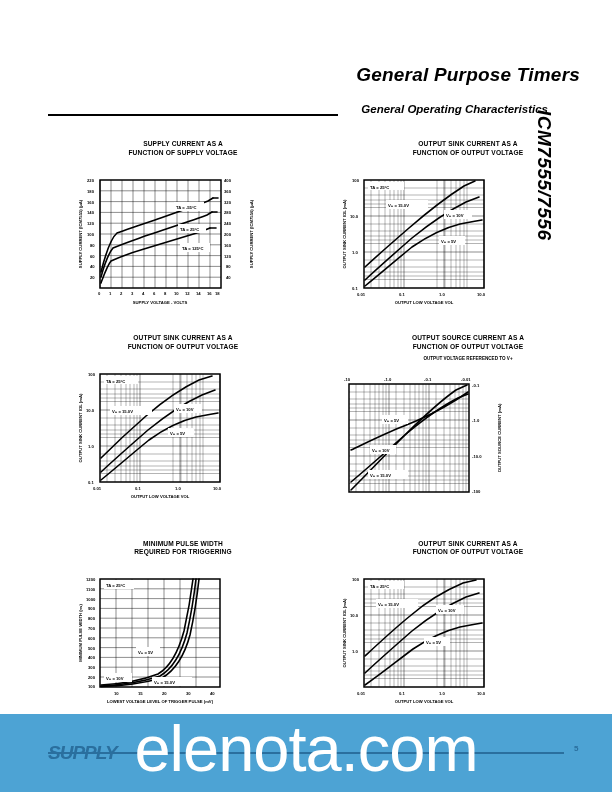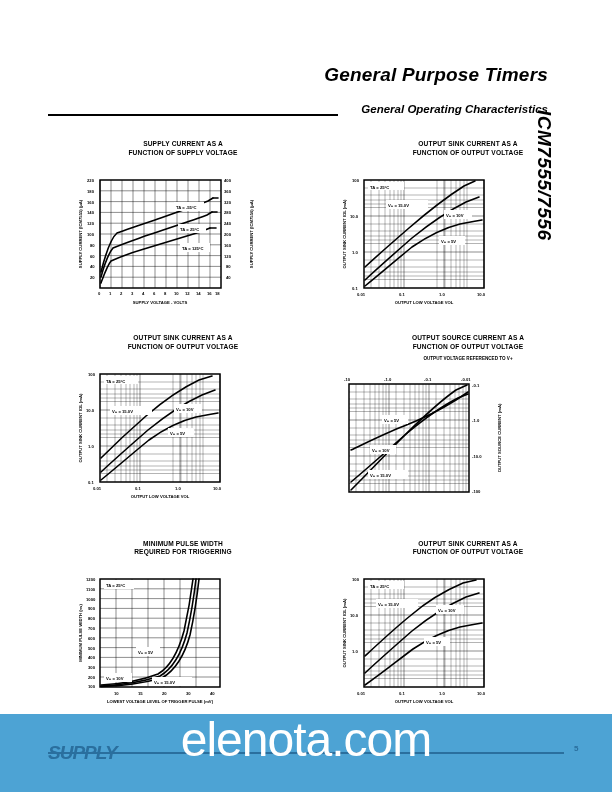--- a/index.html
+++ b/index.html
@@ -2,21 +2,21 @@
 <html><head>
 <meta charset="utf-8">
 <style>
   html,body{margin:0;padding:0;background:#ffffff;}
   body{width:612px;height:792px;position:relative;overflow:hidden;
        font-family:"Liberation Sans",sans-serif;color:#000;}
 
   
   .page{position:absolute;inset:0;}
   .hdr-title{position:absolute;left:0;top:64px;width:548px;text-align:right;
-             font-size:19px;font-weight:bold;font-style:italic;letter-spacing:.2px;}
+             font-size:19px;font-weight:bold;font-style:italic;letter-spacing:.2px;padding-left:32px;}
   .hdr-sub{position:absolute;left:0;top:103px;width:548px;text-align:right;
            font-size:11.5px;font-weight:bold;font-style:italic;}
   .hdr-rule{position:absolute;left:48px;top:114px;width:290px;height:2px;background:#000;}
 
   .side-title{position:absolute;left:555px;top:110px;width:220px;
               transform:rotate(90deg);transform-origin:left top;
               font-size:19px;font-weight:bold;font-style:italic;letter-spacing:.5px;
               white-space:nowrap;}
 
   
@@ -45,21 +45,21 @@
   
   .footband{position:absolute;left:0;top:714px;width:612px;height:78px;
             background:#4da3d4;}
   .foot-rule{position:absolute;left:48px;top:752px;width:516px;height:1.5px;
              background:#2a6f9e;}
   .maxim{position:absolute;left:48px;top:742px;font-size:19px;font-weight:bold;
          font-style:italic;color:#2a6f9e;letter-spacing:-1px;}
   .pageno{position:absolute;left:574px;top:744px;font-size:8px;font-weight:bold;
           color:#2a6f9e;}
   .watermark{position:absolute;left:0;top:716px;width:612px;text-align:center;
-             font-size:48px;color:#ffffff;letter-spacing:-1px;line-height:1;}
+             font-size:65px;color:#ffffff;letter-spacing:-1px;line-height:1;}
 </style>
 </head>
 <body>
 
 <div class="page">
 
   <div class="hdr-title">General Purpose Timers</div>
   <div class="hdr-rule"></div>
   <div class="hdr-sub">General Operating Characteristics</div>
   <div class="side-title">ICM7555/7556</div>

